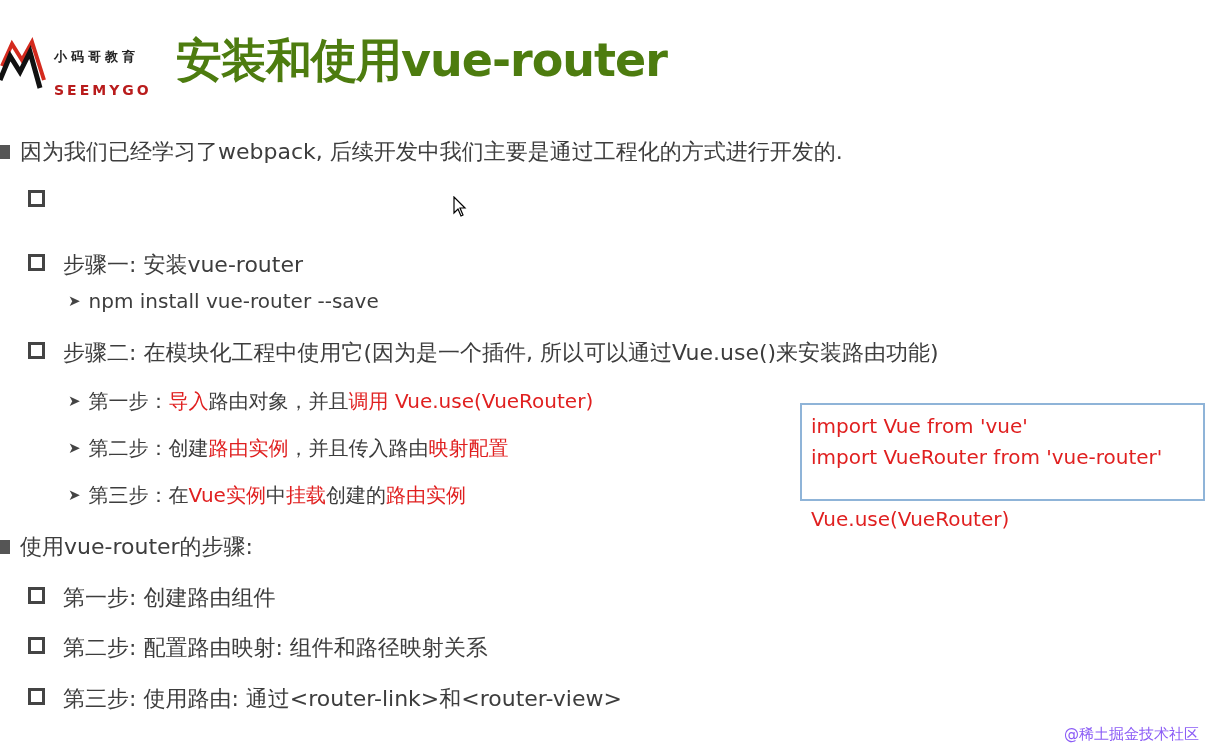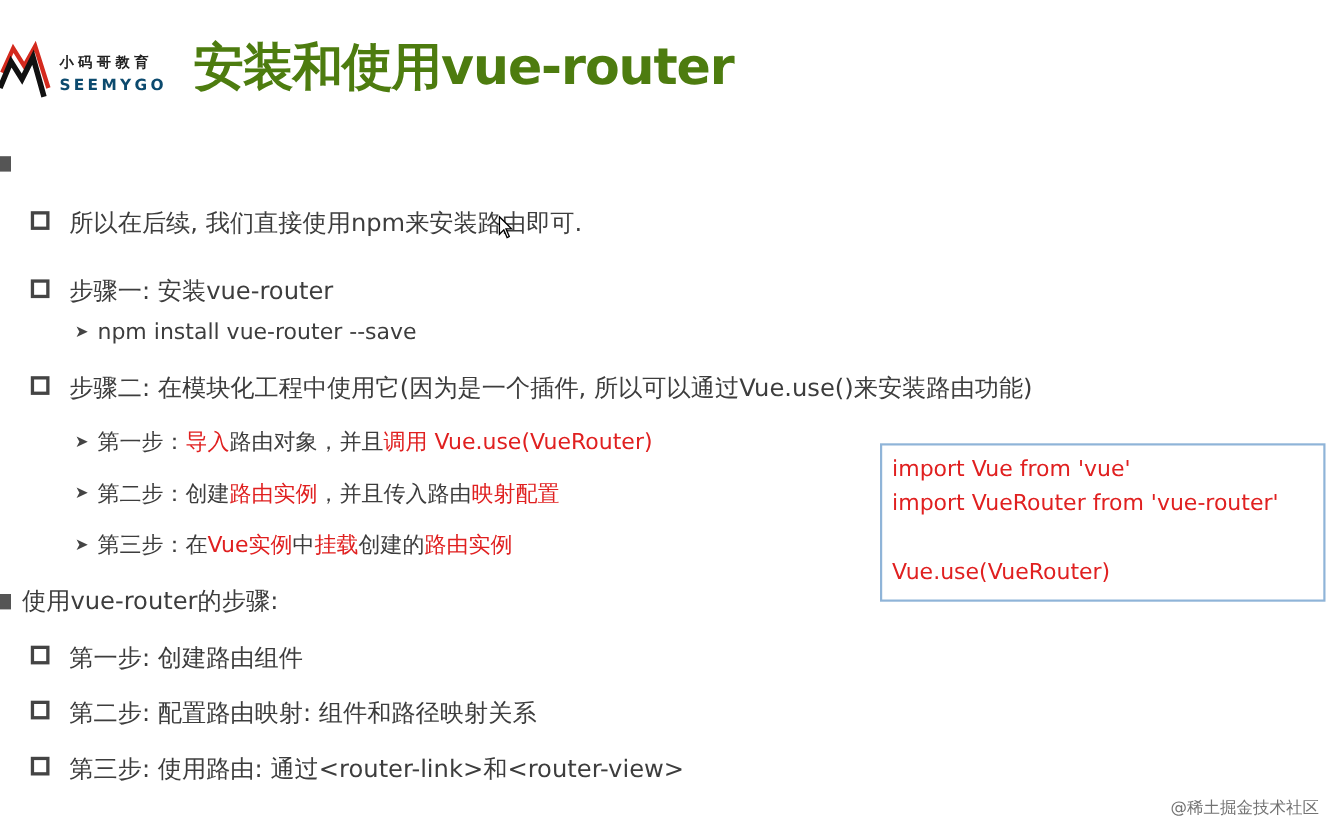--- a/index.html
+++ b/index.html
@@ -3,59 +3,59 @@
 <meta charset="utf-8">
 <style>
   html, body { margin: 0; padding: 0; }
   body {
     width: 1207px; height: 752px; background: #ffffff; position: relative; overflow: hidden;
     font-family: "DejaVu Sans", "Liberation Sans", sans-serif; color: #3a3a3a;
   }
   .logo { position: absolute; left: 0; top: 36px; width: 165px; height: 58px; text-align: right; }
   .logo svg { position: absolute; left: 0; top: 0; }
   .logo-cn { position: absolute; left: 54px; top: 12px; font-size: 13px; letter-spacing: 4px; color: #222; font-weight: bold; }
-  .logo-en { position: absolute; left: 54px; top: 34px; font-size: 14px; letter-spacing: 3px; color: #0c4a6e; font-weight: bold; }
+  .logo-en { position: absolute; left: 54px; top: 46px; font-size: 14px; letter-spacing: 3px; color: #b91c1c; font-weight: bold; }
   .title { position: absolute; left: 176px; top: 30px; font-size: 46px; font-weight: bold; color: #4d7c0f; letter-spacing: -1px; white-space: nowrap; }
   .line { position: absolute; white-space: nowrap; font-size: 22px; color: #3d3d3d; }
   .l1 { left: 0; }
   .l2 { left: 28px; }
   .l3 { left: 68px; font-size: 20px; }
   .bullet-square { display: inline-block; width: 10px; height: 14px; background: #555; margin-right: 10px; vertical-align: 0px; }
   .bullet-hollow { display: inline-block; width: 11px; height: 11px; border: 3px solid #444; margin-right: 18px; vertical-align: 1px; }
   .bullet-arrow { display: inline-block; margin-right: 8px; color: #444; font-size: 15px; vertical-align: 2px; }
   .red { color: #e02020; }
   .code-box {
-    position: absolute; left: 800px; top: 403px; width: 405px; height: 144px;
+    position: absolute; left: 800px; top: 403px; width: 405px; height: 98px;
     border: 2px solid #8fb4d8; box-sizing: border-box; background: #fff;
     padding: 6px 0 0 9px; color: #e02020; font-size: 20px; line-height: 31px;
   }
   .code-line { display: block; white-space: nowrap; height: 31px; }
-  .watermark { position: absolute; right: 8px; top: 725px; font-size: 15px; color: #737373; }
+  .watermark { position: absolute; right: 8px; top: 725px; font-size: 15px; color: #8b5cf6; }
   .cursor { position: absolute; left: 453px; top: 196px; }
 </style>
 </head>
 <body>
 
 <div class="logo">
   <svg width="52" height="58" viewBox="0 0 52 58">
     <polyline points="2,30 12,8 22,24 32,6 44,44" fill="none" stroke="#d42a1e" stroke-width="4"></polyline>
     <polyline points="0,44 10,20 20,36 30,16 40,52" fill="none" stroke="#111" stroke-width="5"></polyline>
   </svg>
   <span class="logo-cn">小码哥教育</span>
   <span class="logo-en">SEEMYGO</span>
 </div>
 
 <div class="title">安装和使用vue-router</div>
 
 <div class="line l1" style="top:137px;">
-  <span class="bullet-square"></span>
+  <span class="bullet-square"></span><span>因为我们已经学习了webpack, 后续开发中我们主要是通过工程化的方式进行开发的.</span>
 </div>
 
 <div class="line l2" style="top:188px;">
-  <span class="bullet-hollow"></span><span>所以在后续, 我们直接使用npm来安装路由即可.</span>
+  <span class="bullet-hollow"></span>
 </div>
 
 <div class="line l2" style="top:250px;">
   <span class="bullet-hollow"></span><span>步骤一: 安装vue-router</span>
 </div>
 
 <div class="line l3" style="top:289px;text-align:center;">
   <span class="bullet-arrow">➤</span><span>npm install vue-router --save</span>
 </div>
 

